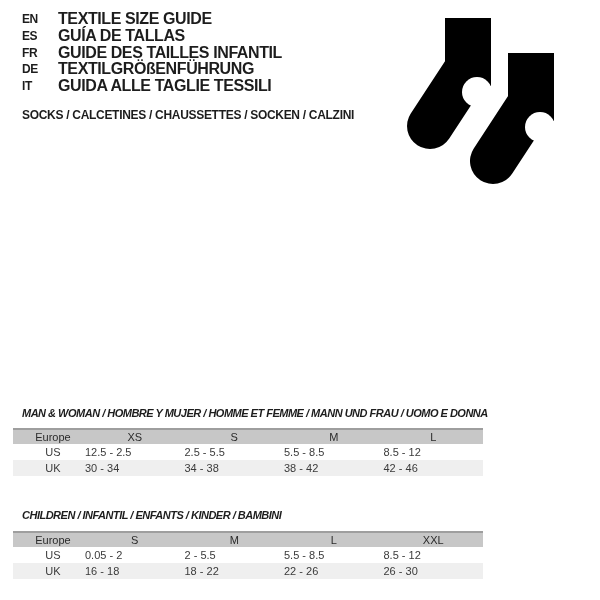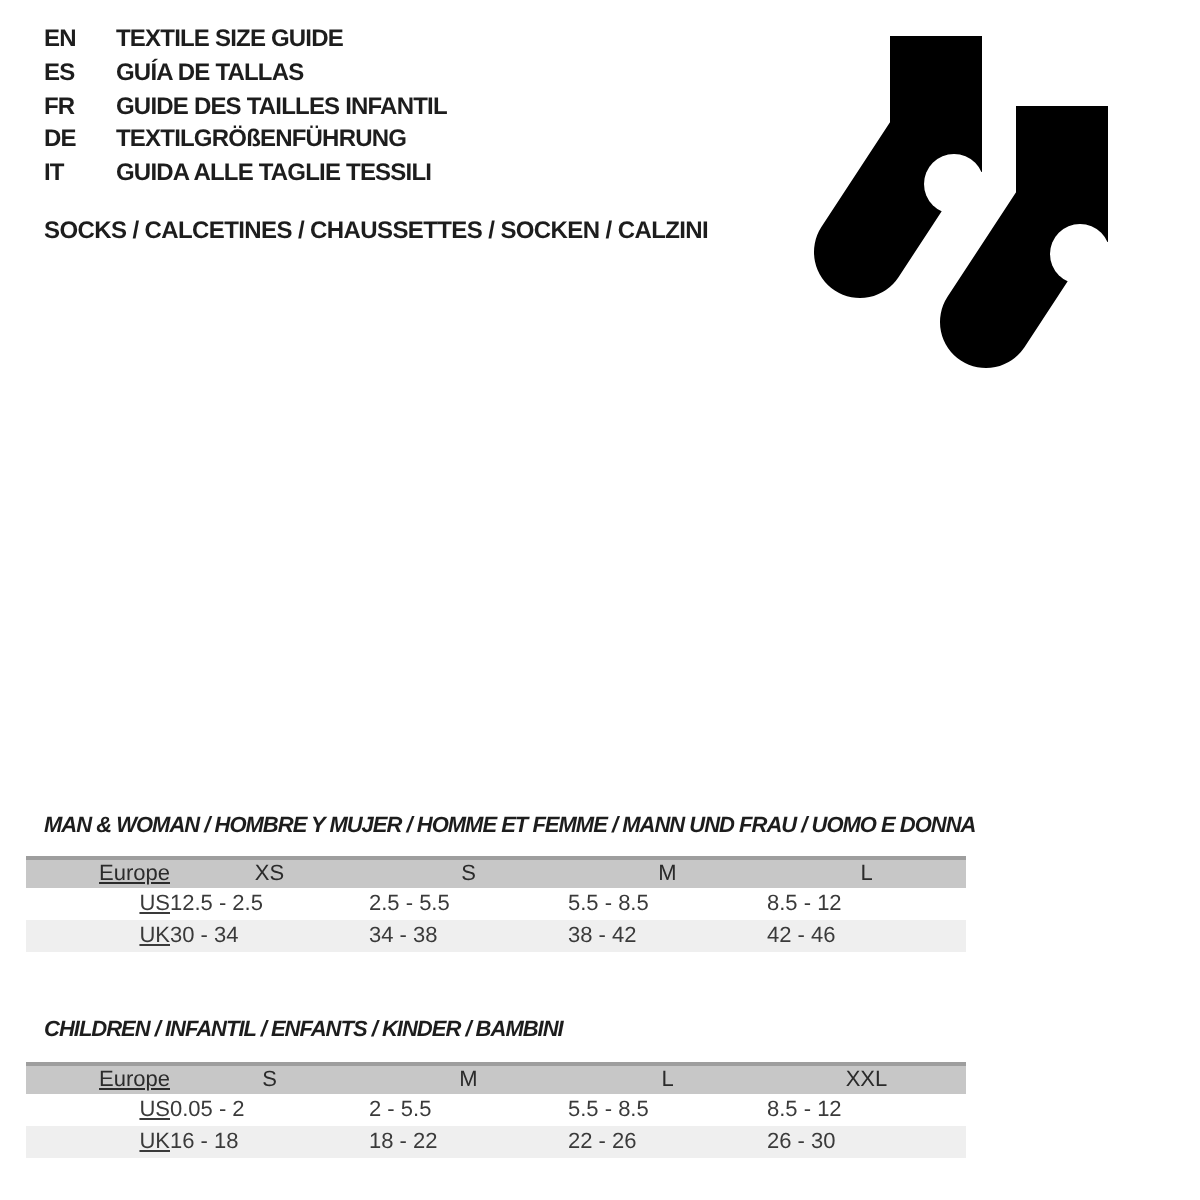--- a/index.html
+++ b/index.html
@@ -6,41 +6,41 @@
   body{
     width:600px;height:600px;position:relative;overflow:hidden;
     background:#ffffff;
     font-family:"Liberation Sans", sans-serif;
     -webkit-font-smoothing:antialiased;
   }
   
   .lang-list{position:absolute;left:22px;top:11px;}
   .lang-row{display:flex;line-height:16.8px;}
   .lang-code{width:36px;font-size:12px;font-weight:700;letter-spacing:-0.4px;color:#1d1d1d;}
-  .lang-label{font-size:12px;font-weight:700;letter-spacing:-0.4px;color:#1d1d1d;white-space:nowrap;}
+  .lang-label{font-size:16px;font-weight:700;letter-spacing:-0.4px;color:#1d1d1d;white-space:nowrap;}
   
   .category{position:absolute;left:22px;top:108px;font-size:12px;font-weight:700;
     letter-spacing:-0.3px;color:#1d1d1d;white-space:nowrap;}
   
   .socks{position:absolute;left:398px;top:8px;}
   
   .tbl-title{position:absolute;left:22px;font-size:11px;font-weight:700;
     letter-spacing:-0.5px;color:#1d1d1d;white-space:nowrap;font-style:italic;}
   .title-1{top:407px;}
   .title-2{top:509px;}
   table.size-table{position:absolute;left:13px;width:470px;border-collapse:collapse;
     table-layout:fixed;font-size:11px;}
   .table-1{top:428px;}
   .table-2{top:531px;}
   table.size-table col.c-label{width:72px;}
   table.size-table th, table.size-table td{padding:0;height:16px;vertical-align:middle;
     font-weight:400;color:#3a3a3a;}
   table.size-table thead th{background:#c7c7c7;border-top:2px solid #9e9e9e;
     height:14px;color:#2b2b2b;}
-  table.size-table th.lbl, table.size-table td.lbl{text-align:right;padding-left:8px;text-decoration:underline;}
+  table.size-table th.lbl, table.size-table td.lbl{text-align:center;padding-left:8px;}
   table.size-table tbody tr.row-alt{background:#efefef;}
 </style>
 </head>
 <body>
 
 <div>
 
   <div class="lang-list">
     <div class="lang-row">
       <span class="lang-code">EN</span>

